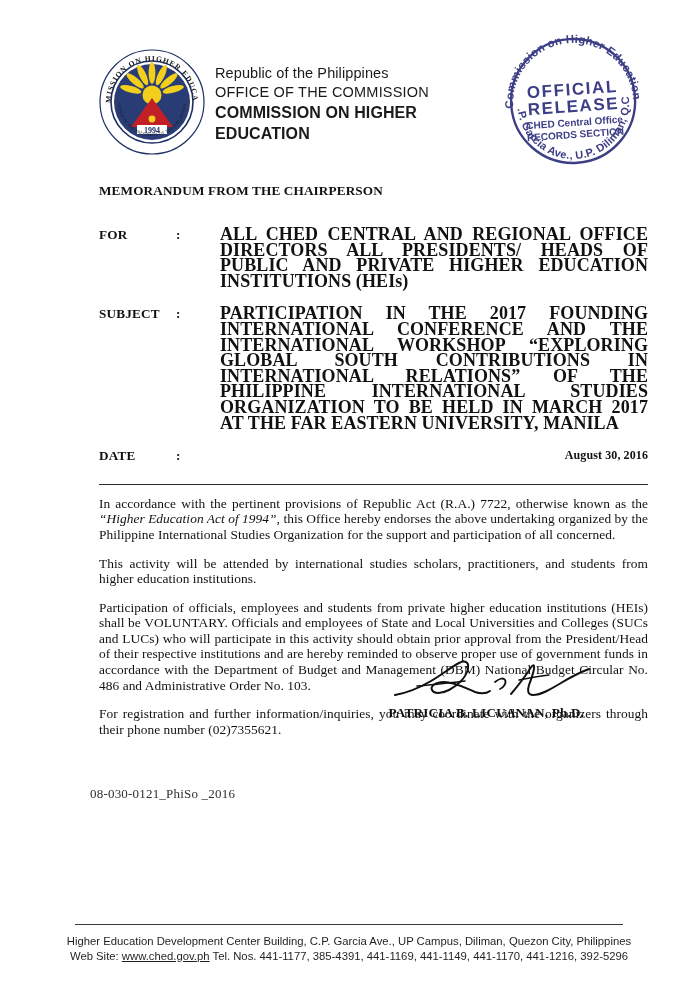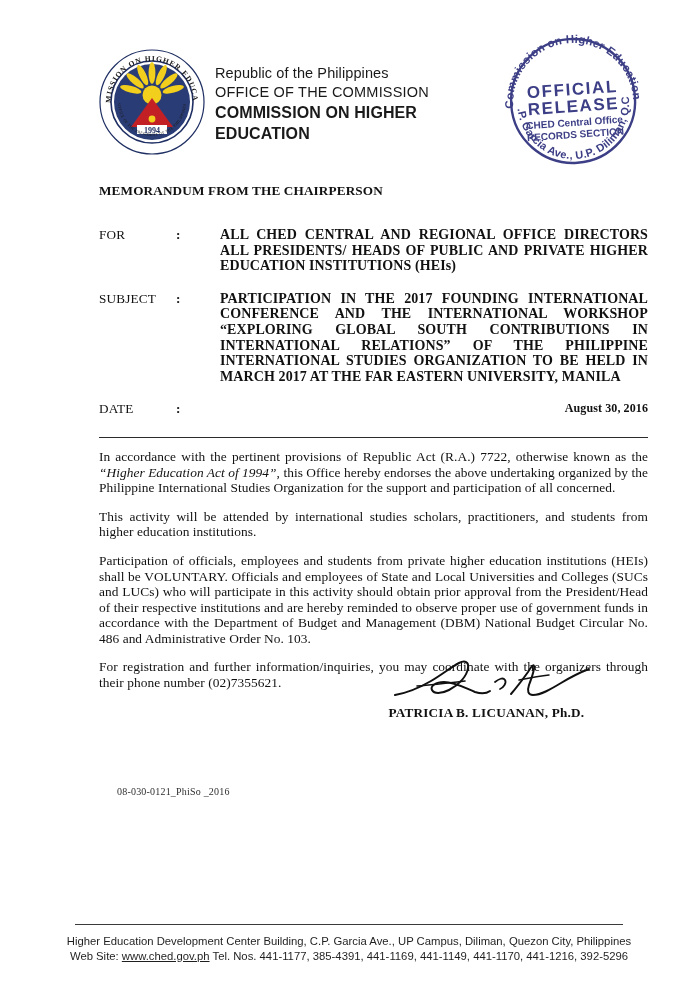--- a/index.html
+++ b/index.html
@@ -71,34 +71,34 @@
   }
 
   .field-row {
     position: relative;
     margin-bottom: 17px;
     min-height: 15px;
   }
   .field-label {
     position: absolute;
     left: 0; top: 0;
-    font-weight: normal;
+    font-weight: bold;
     font-size: 13.2px;
     letter-spacing: 0.2px;
   }
   .field-colon {
     position: absolute;
     left: 77px; top: 0;
     font-weight: bold;
     font-size: 13.2px;
   }
   .field-value {
     margin-left: 121px;
     font-weight: bold;
-    font-size: 14px;
+    font-size: 18px;
     line-height: 15.6px;
     text-align: justify;
     text-justify: inter-word;
     letter-spacing: 0.1px;
   }
   .field-value.plain {
     font-weight: bold;
     text-align: right;
     font-size: 12px;
   }
@@ -143,22 +143,22 @@
     font-weight: bold;
     font-size: 13.2px;
     letter-spacing: 0.2px;
     margin-top: -2px;
     white-space: nowrap;
   }
 
   
   #ref-code {
     position: absolute;
-    left: 117px; top: 786px;
-    font-size: 10px;
+    left: 90px; top: 786px;
+    font-size: 13px;
     color: #2e2e2e;
     letter-spacing: 0.2px;
   }
 
   
   #footer {
     position: absolute;
     left: 0; top: 924px;
     width: 698px;
   }

